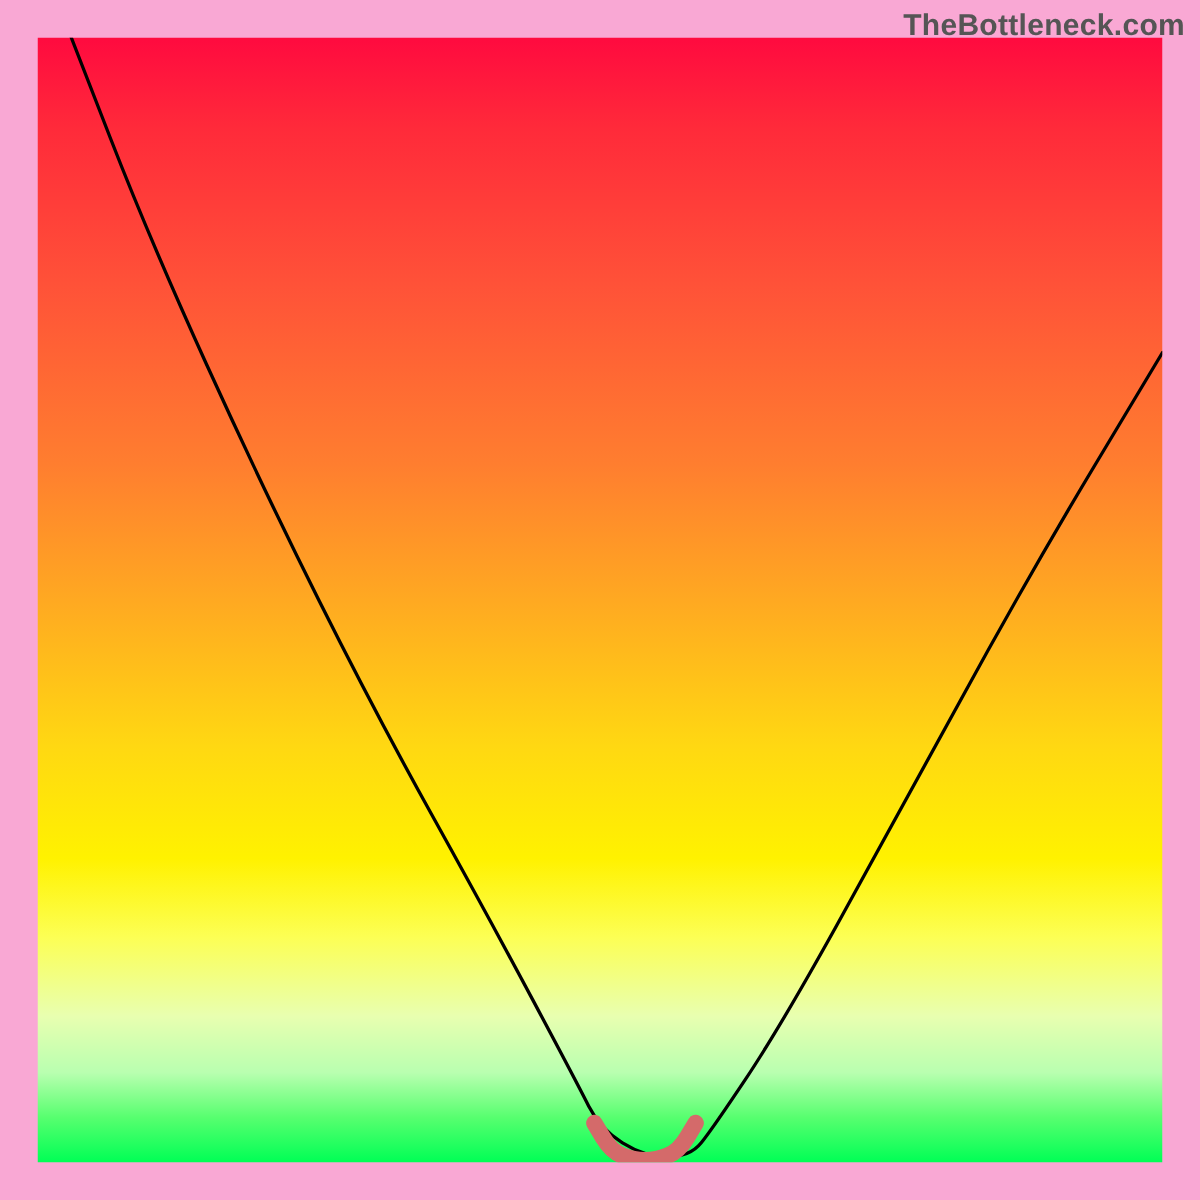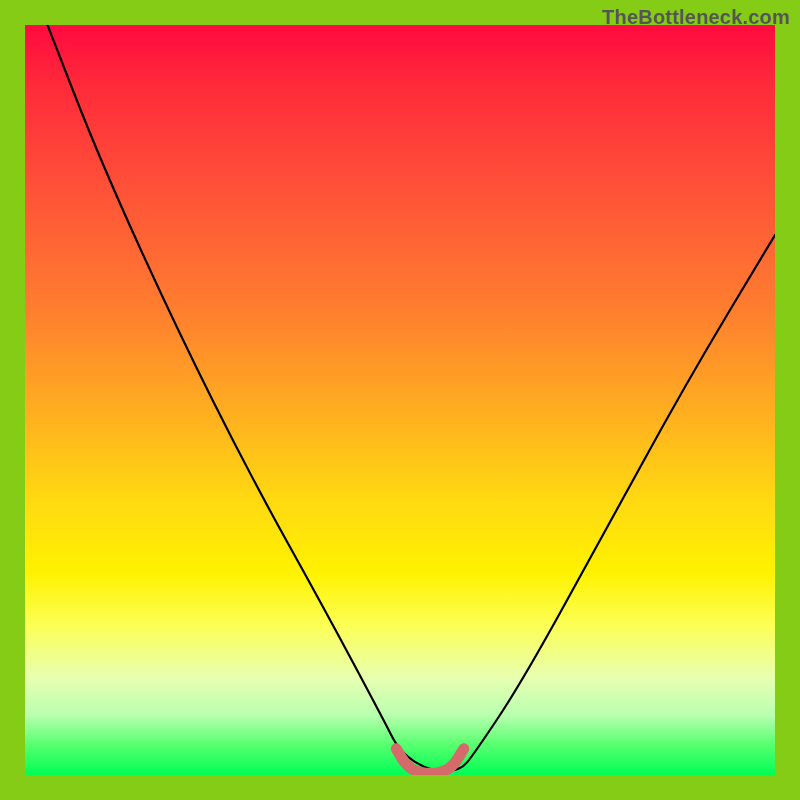--- a/index.html
+++ b/index.html
@@ -8,21 +8,21 @@
     width: 800px;
     height: 800px;
     background: #000;
     overflow: hidden;
     font-family: Arial, Helvetica, sans-serif;
   }
   .frame {
     position: relative;
     width: 800px;
     height: 800px;
-    background: #84cc16;
+    background: #f9a8d4;
   }
   .watermark {
     position: absolute;
     top: 6px;
     right: 10px;
     color: #555;
     font-size: 20px;
     font-weight: 600;
     letter-spacing: 0.2px;
     z-index: 20;

